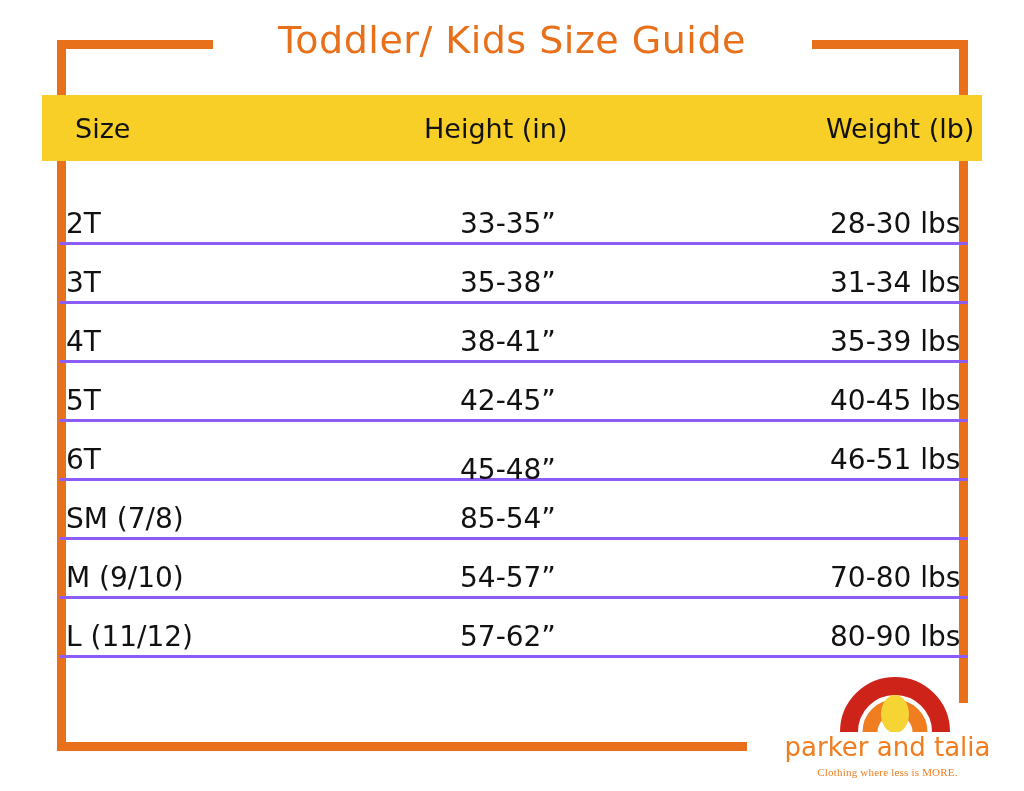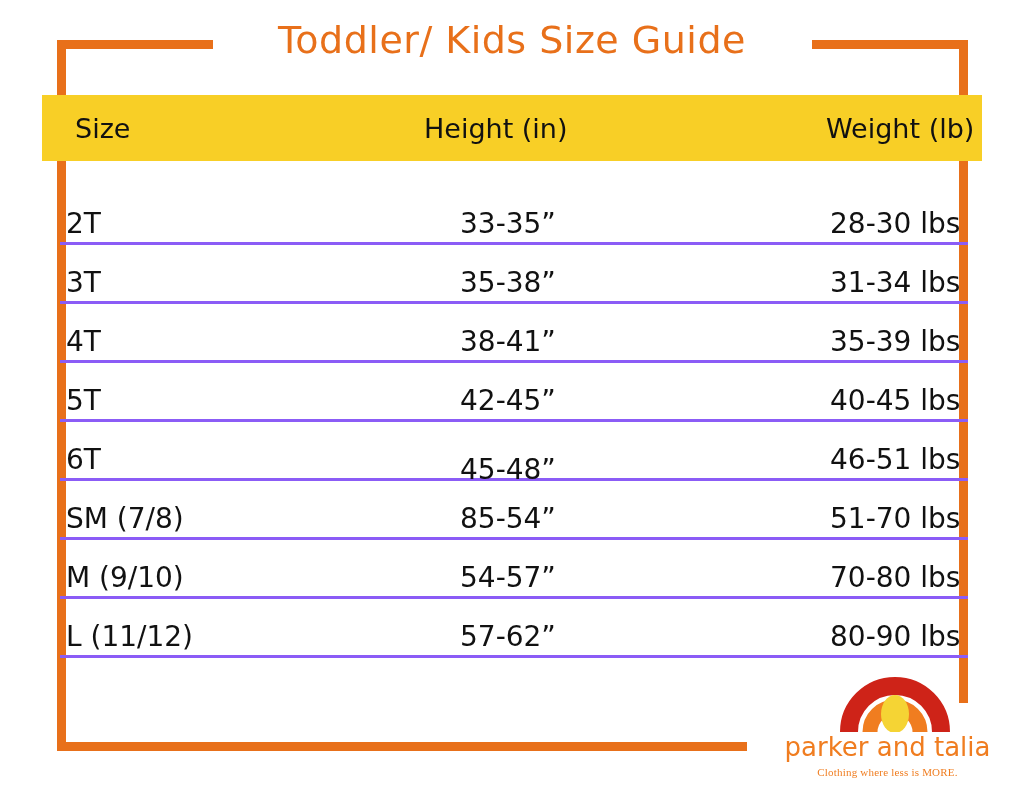--- a/index.html
+++ b/index.html
@@ -178,21 +178,20 @@
       <div class="cell cell-weight">40-45 lbs</div>
     </div>
     <div class="table-row low-height">
       <div class="cell cell-size">6T</div>
       <div class="cell cell-height">45-48”</div>
       <div class="cell cell-weight">46-51 lbs</div>
     </div>
     <div class="table-row">
       <div class="cell cell-size">SM (7/8)</div>
       <div class="cell cell-height">85-54”</div>
-      <div class="cell cell-weight">51-70 lbs</div>
     </div>
     <div class="table-row">
       <div class="cell cell-size">M (9/10)</div>
       <div class="cell cell-height">54-57”</div>
       <div class="cell cell-weight">70-80 lbs</div>
     </div>
     <div class="table-row">
       <div class="cell cell-size">L (11/12)</div>
       <div class="cell cell-height">57-62”</div>
       <div class="cell cell-weight">80-90 lbs</div>

